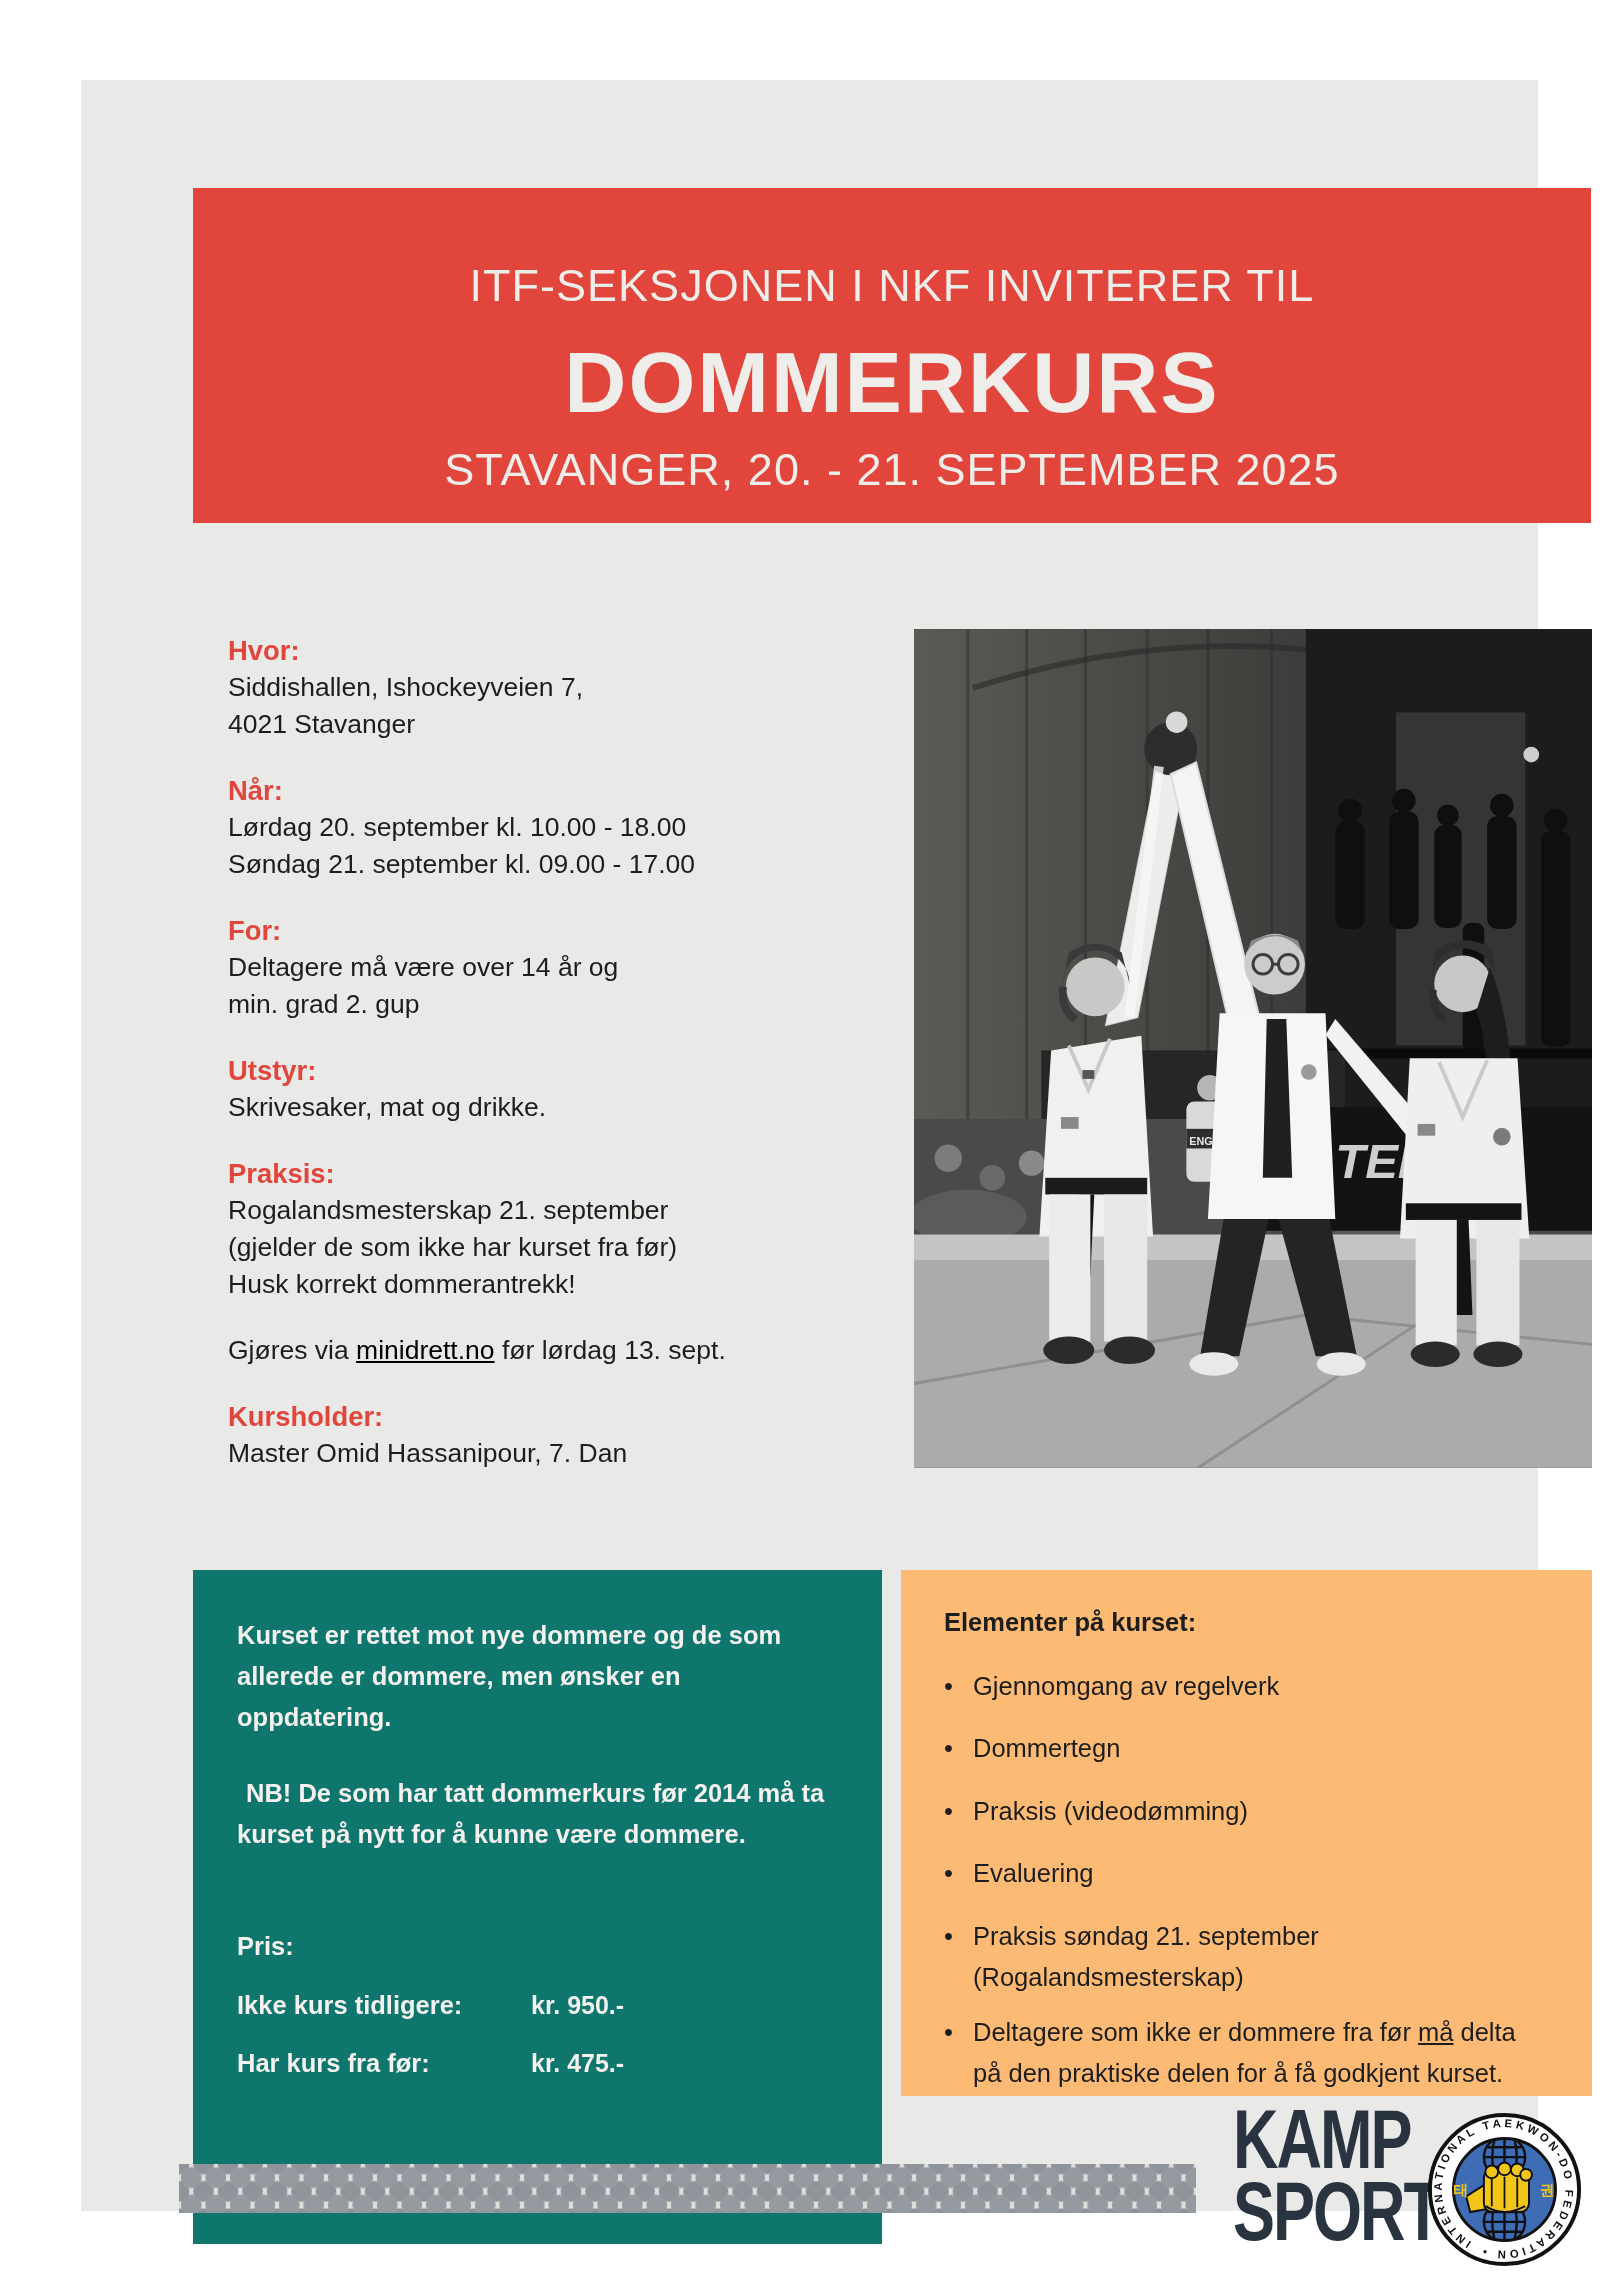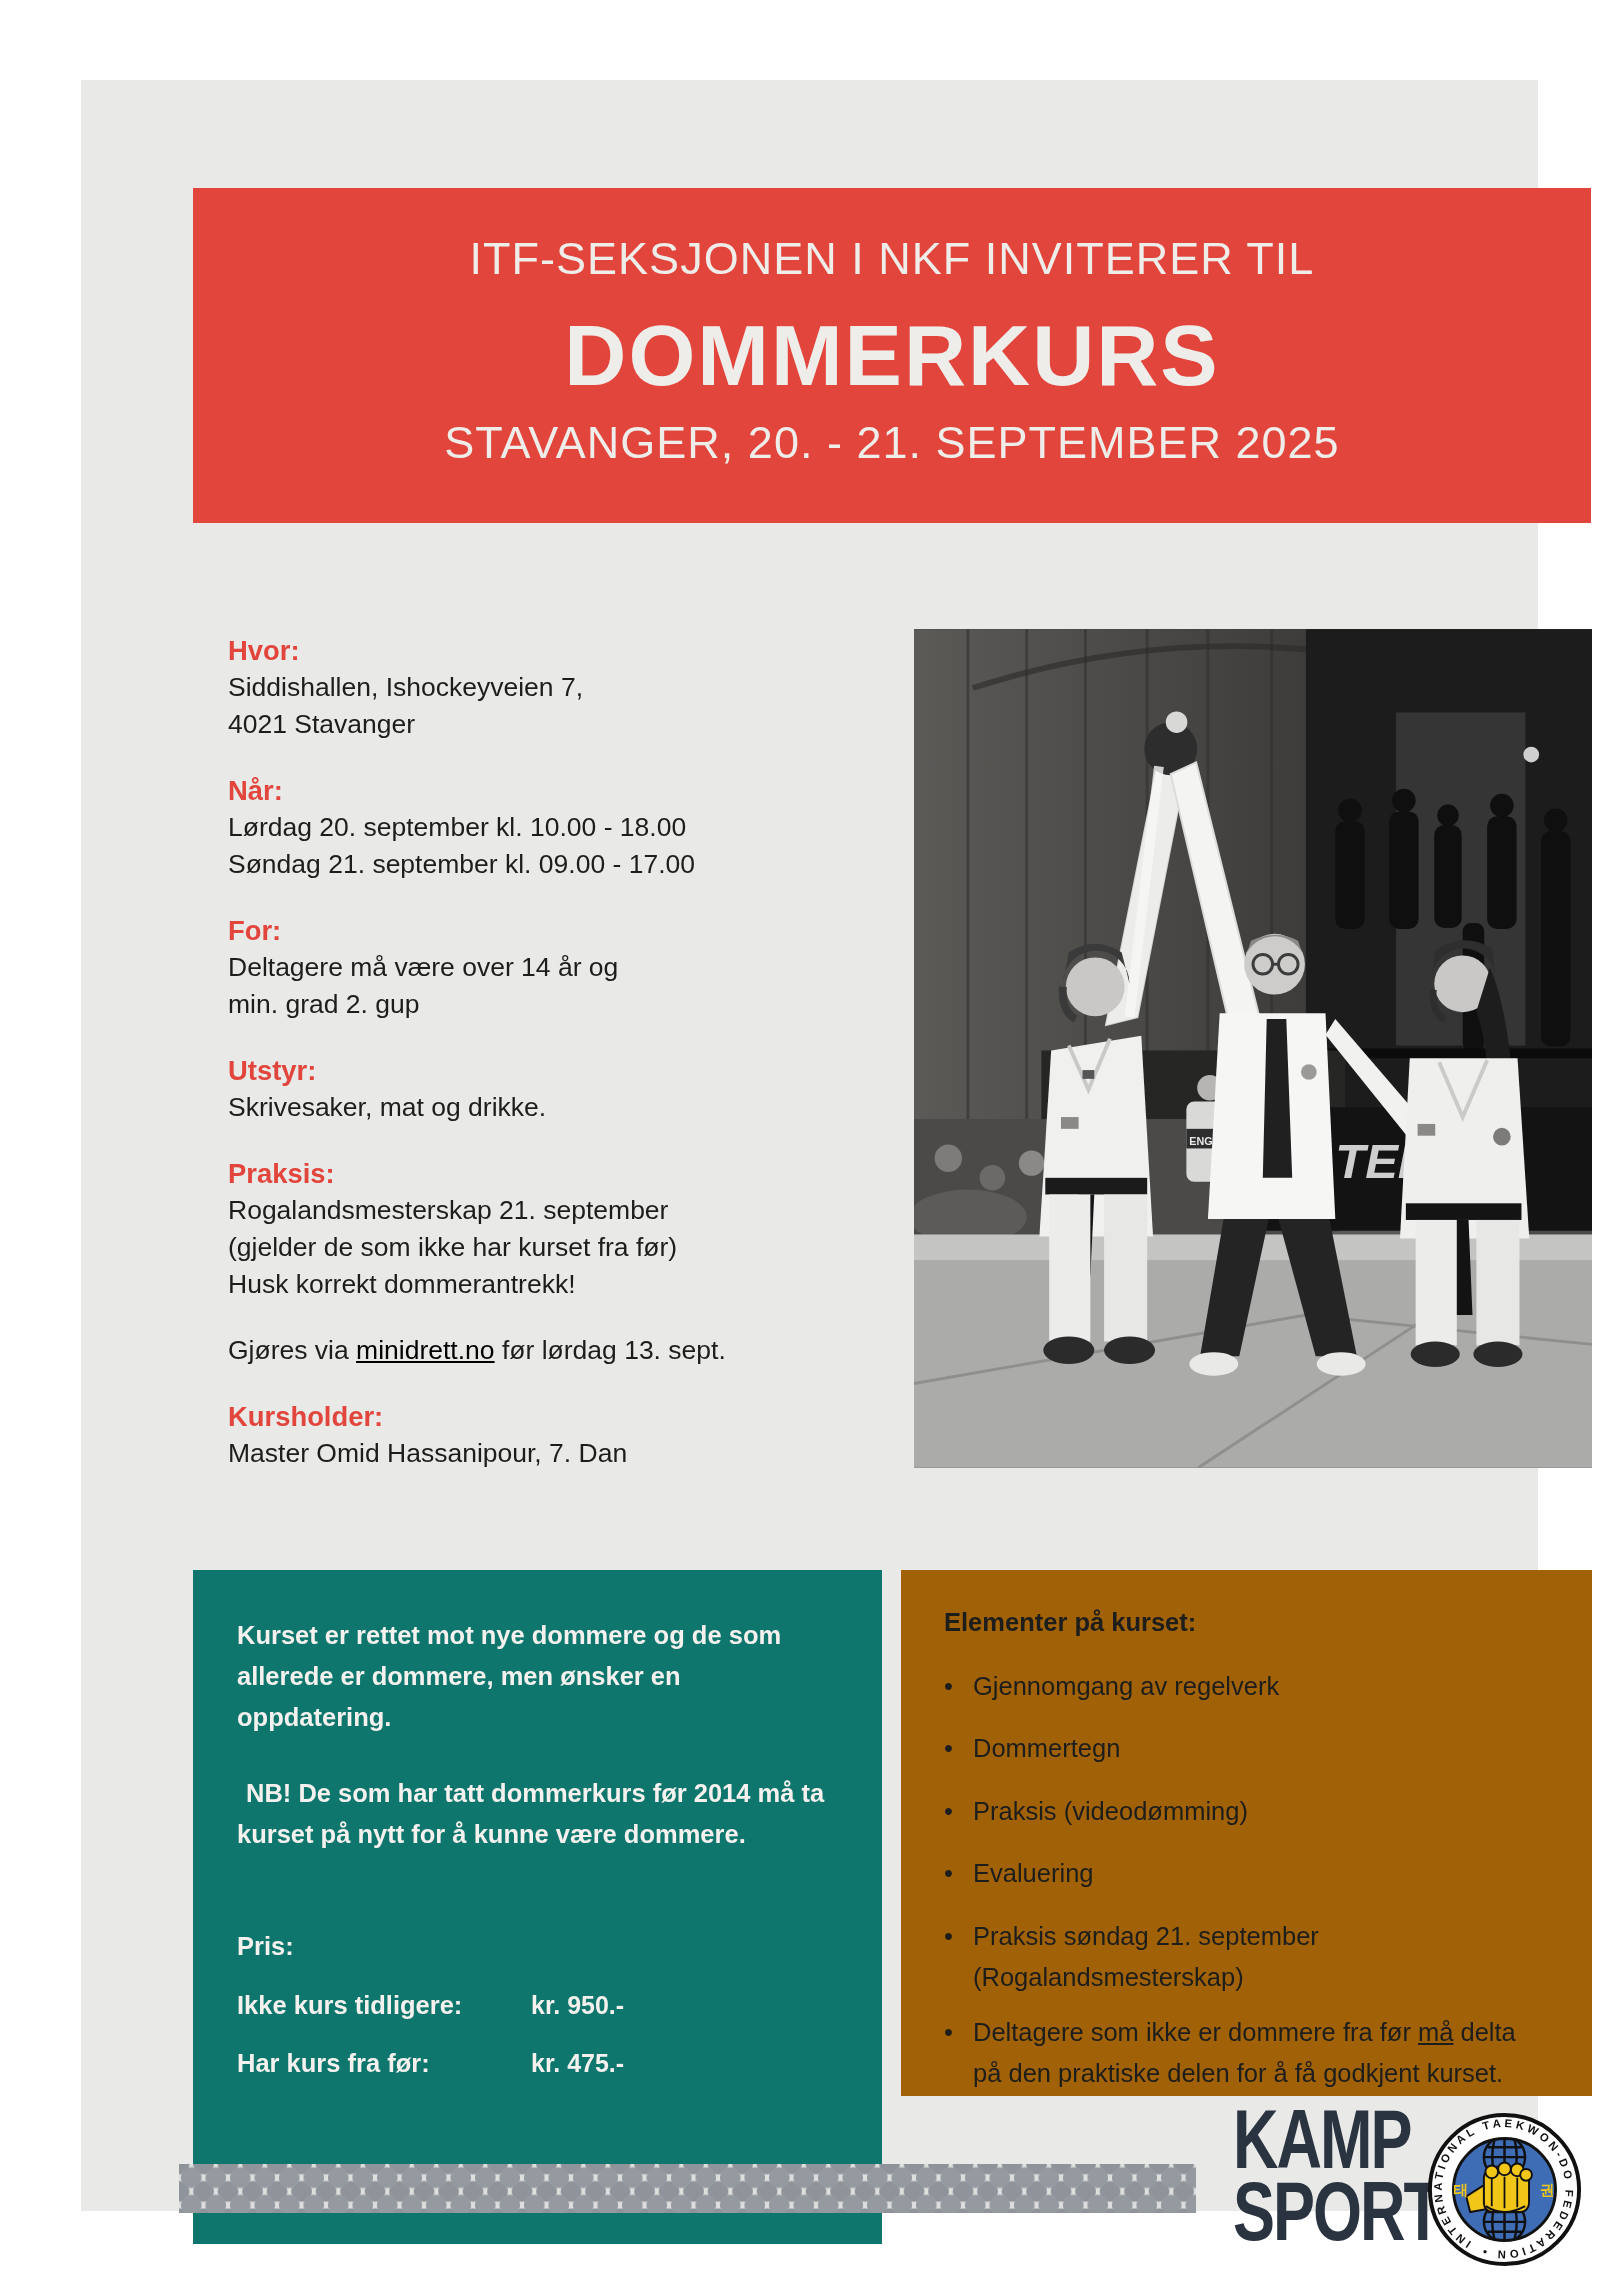--- a/index.html
+++ b/index.html
@@ -3,21 +3,21 @@
 <meta charset="utf-8">
 <style>
   * { margin:0; padding:0; box-sizing:border-box; }
   body { background:#ffffff; font-family:"Liberation Sans", sans-serif; }
   .canvas { position:relative; width:1620px; height:2293px; background:#ffffff; overflow:hidden; }
   .page { position:absolute; left:81px; top:80px; width:1457px; height:2131px; background:#e9e9e8; }
 
   
   .header-banner { position:absolute; left:112px; top:108px; width:1398px; height:335px;
     background:#e2453c; color:#efedea; display:flex; flex-direction:column; align-items:center;
-    padding-top:45px; }
+    padding-top:72px; }
   .header-kicker { font-size:45px; line-height:51px; letter-spacing:1px; font-weight:400; }
   .header-title  { font-size:86px; line-height:94px; font-weight:700; letter-spacing:2px; margin-top:23.5px; }
   .header-sub    { font-size:45px; line-height:51px; margin-top:15.7px; letter-spacing:1px; }
 
   
   .info-col { position:absolute; left:147px; top:552px; width:652px; }
   .info-section { margin-bottom:29px; }
   .info-heading { color:#e2453c; font-weight:700; font-size:27.4px; line-height:37px; }
   .info-line { color:#1d1d1b; font-size:26.5px; line-height:37px; }
   .info-link { color:#000000; text-decoration:underline; }
@@ -31,21 +31,21 @@
     background:#0f766e; color:#f4f1ee; padding:45px 44px 0 44px; overflow:hidden; }
   .red-box .rb-line { font-size:25.5px; line-height:41px; font-weight:700; }
   .rb-para2 { margin-top:35px;margin-left:9px; }
   .rb-pris  { margin-top:71px; }
   .rb-row   { margin-top:17.6px; display:flex; }
   .rb-label { width:294px; font-size:25.5px; line-height:41px; font-weight:700; }
   .rb-value { font-size:25px; line-height:41px; font-weight:700; }
 
   
   .gray-box { position:absolute; left:820px; top:1490px; width:691px; height:526px;
-    background:#a16207; color:#1d1d1b; padding:33px 43px 0 43px; overflow:hidden; }
+    background:#fdba74; color:#1d1d1b; padding:33px 43px 0 43px; overflow:hidden; }
   .gb-heading { font-size:25.5px; font-weight:700; line-height:39px; }
   .gb-item { display:flex; margin-top:21.6px; }
   .gb-item.first { margin-top:23.5px; }
   .gb-item.tight { margin-top:13.7px; }
   .gb-dot { width:29px; font-size:25.5px; line-height:41px; }
   .gb-text { flex:1; font-size:25.5px; line-height:41px; }
   .gb-u { text-decoration:underline; }
 
   
   .texture-bar { position:absolute; left:98px; top:2084px; width:1017px; height:49px;

